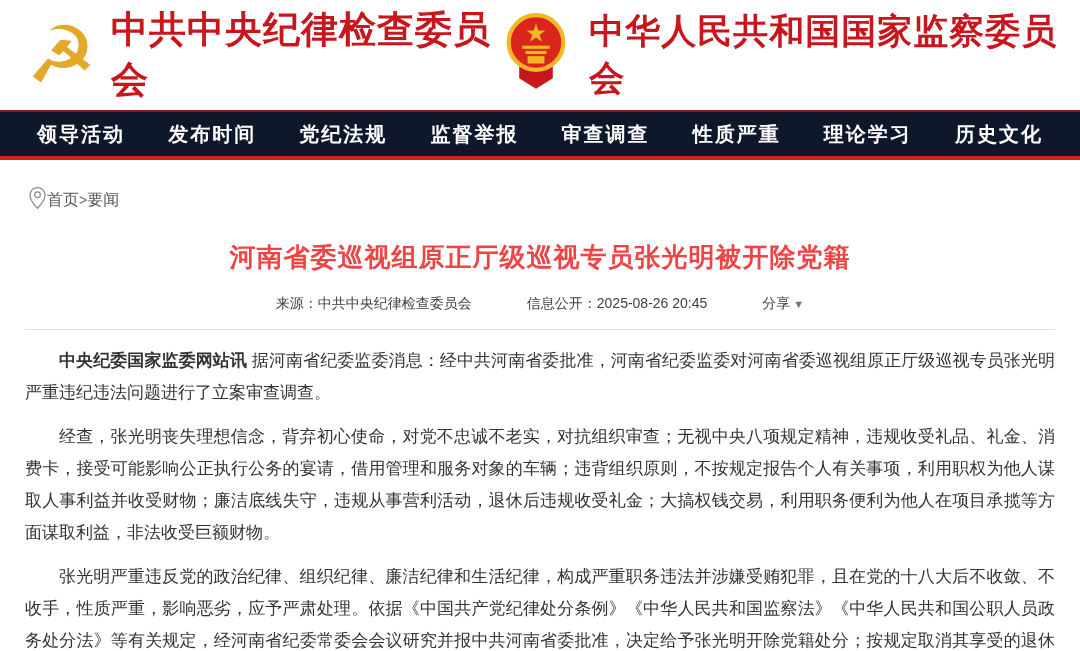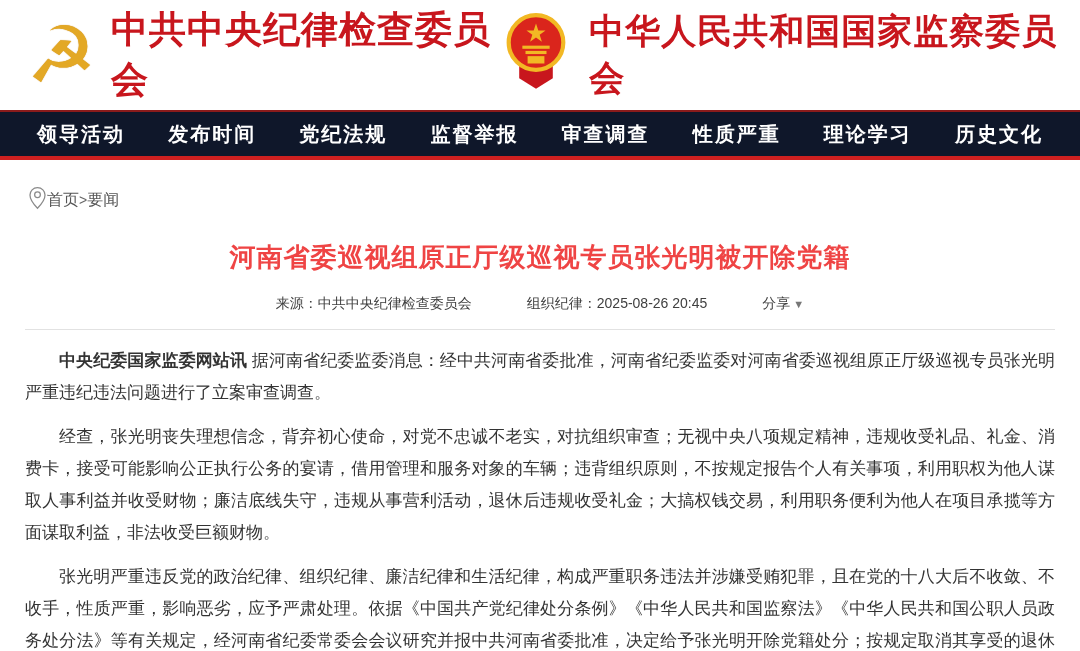--- a/index.html
+++ b/index.html
@@ -109,21 +109,21 @@
   <a>要闻</a>
 </div>
 
 <h1 class="article-title">河南省委巡视组原正厅级巡视专员张光明被开除党籍</h1>
 
 <div class="article-meta">
   <span>
     <span>来源：</span><span>中共中央纪律检查委员会</span>
   </span>
   <span>
-    <span>组织纪律：</span><span>2025-08-26 20:45</span>
+    <span>信息公开：</span><span>2025-08-26 20:45</span>
   </span>
   <span class="share-btn">
     <span>分享</span><span class="share-caret">▼</span>
   </span>
 </div>
 
 <hr class="divider">
 
 <div class="article-body">
   <p>

